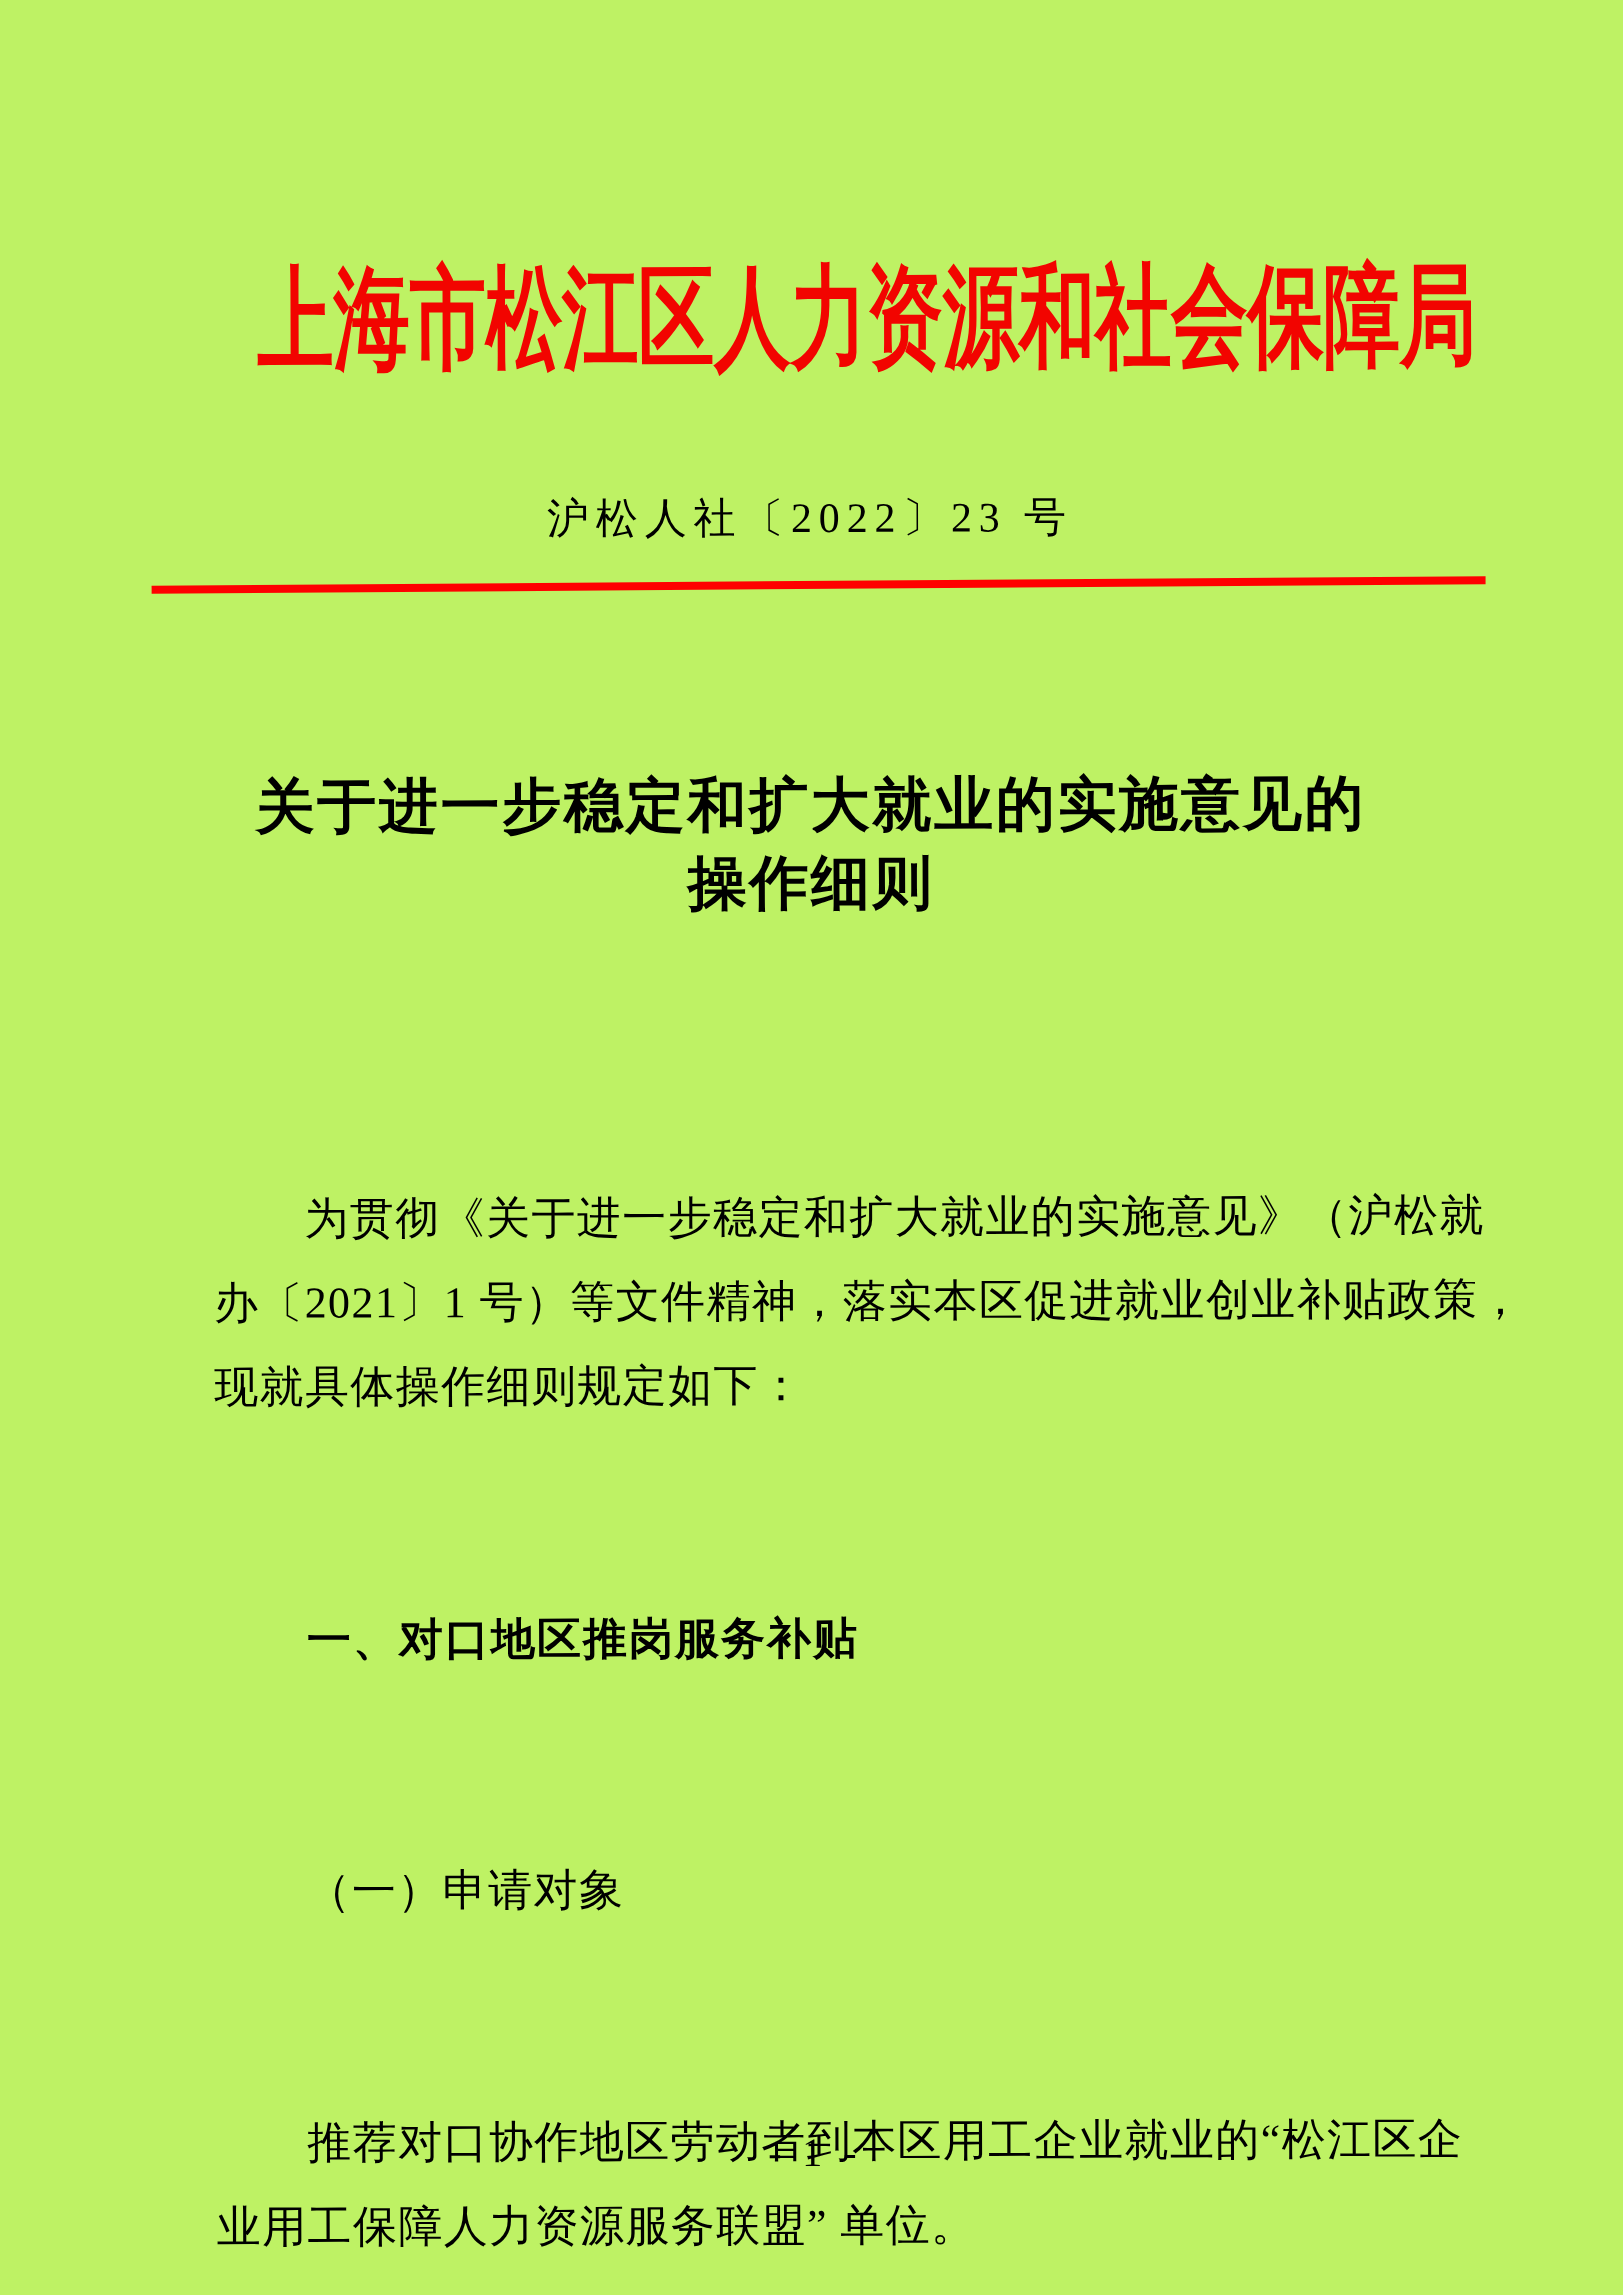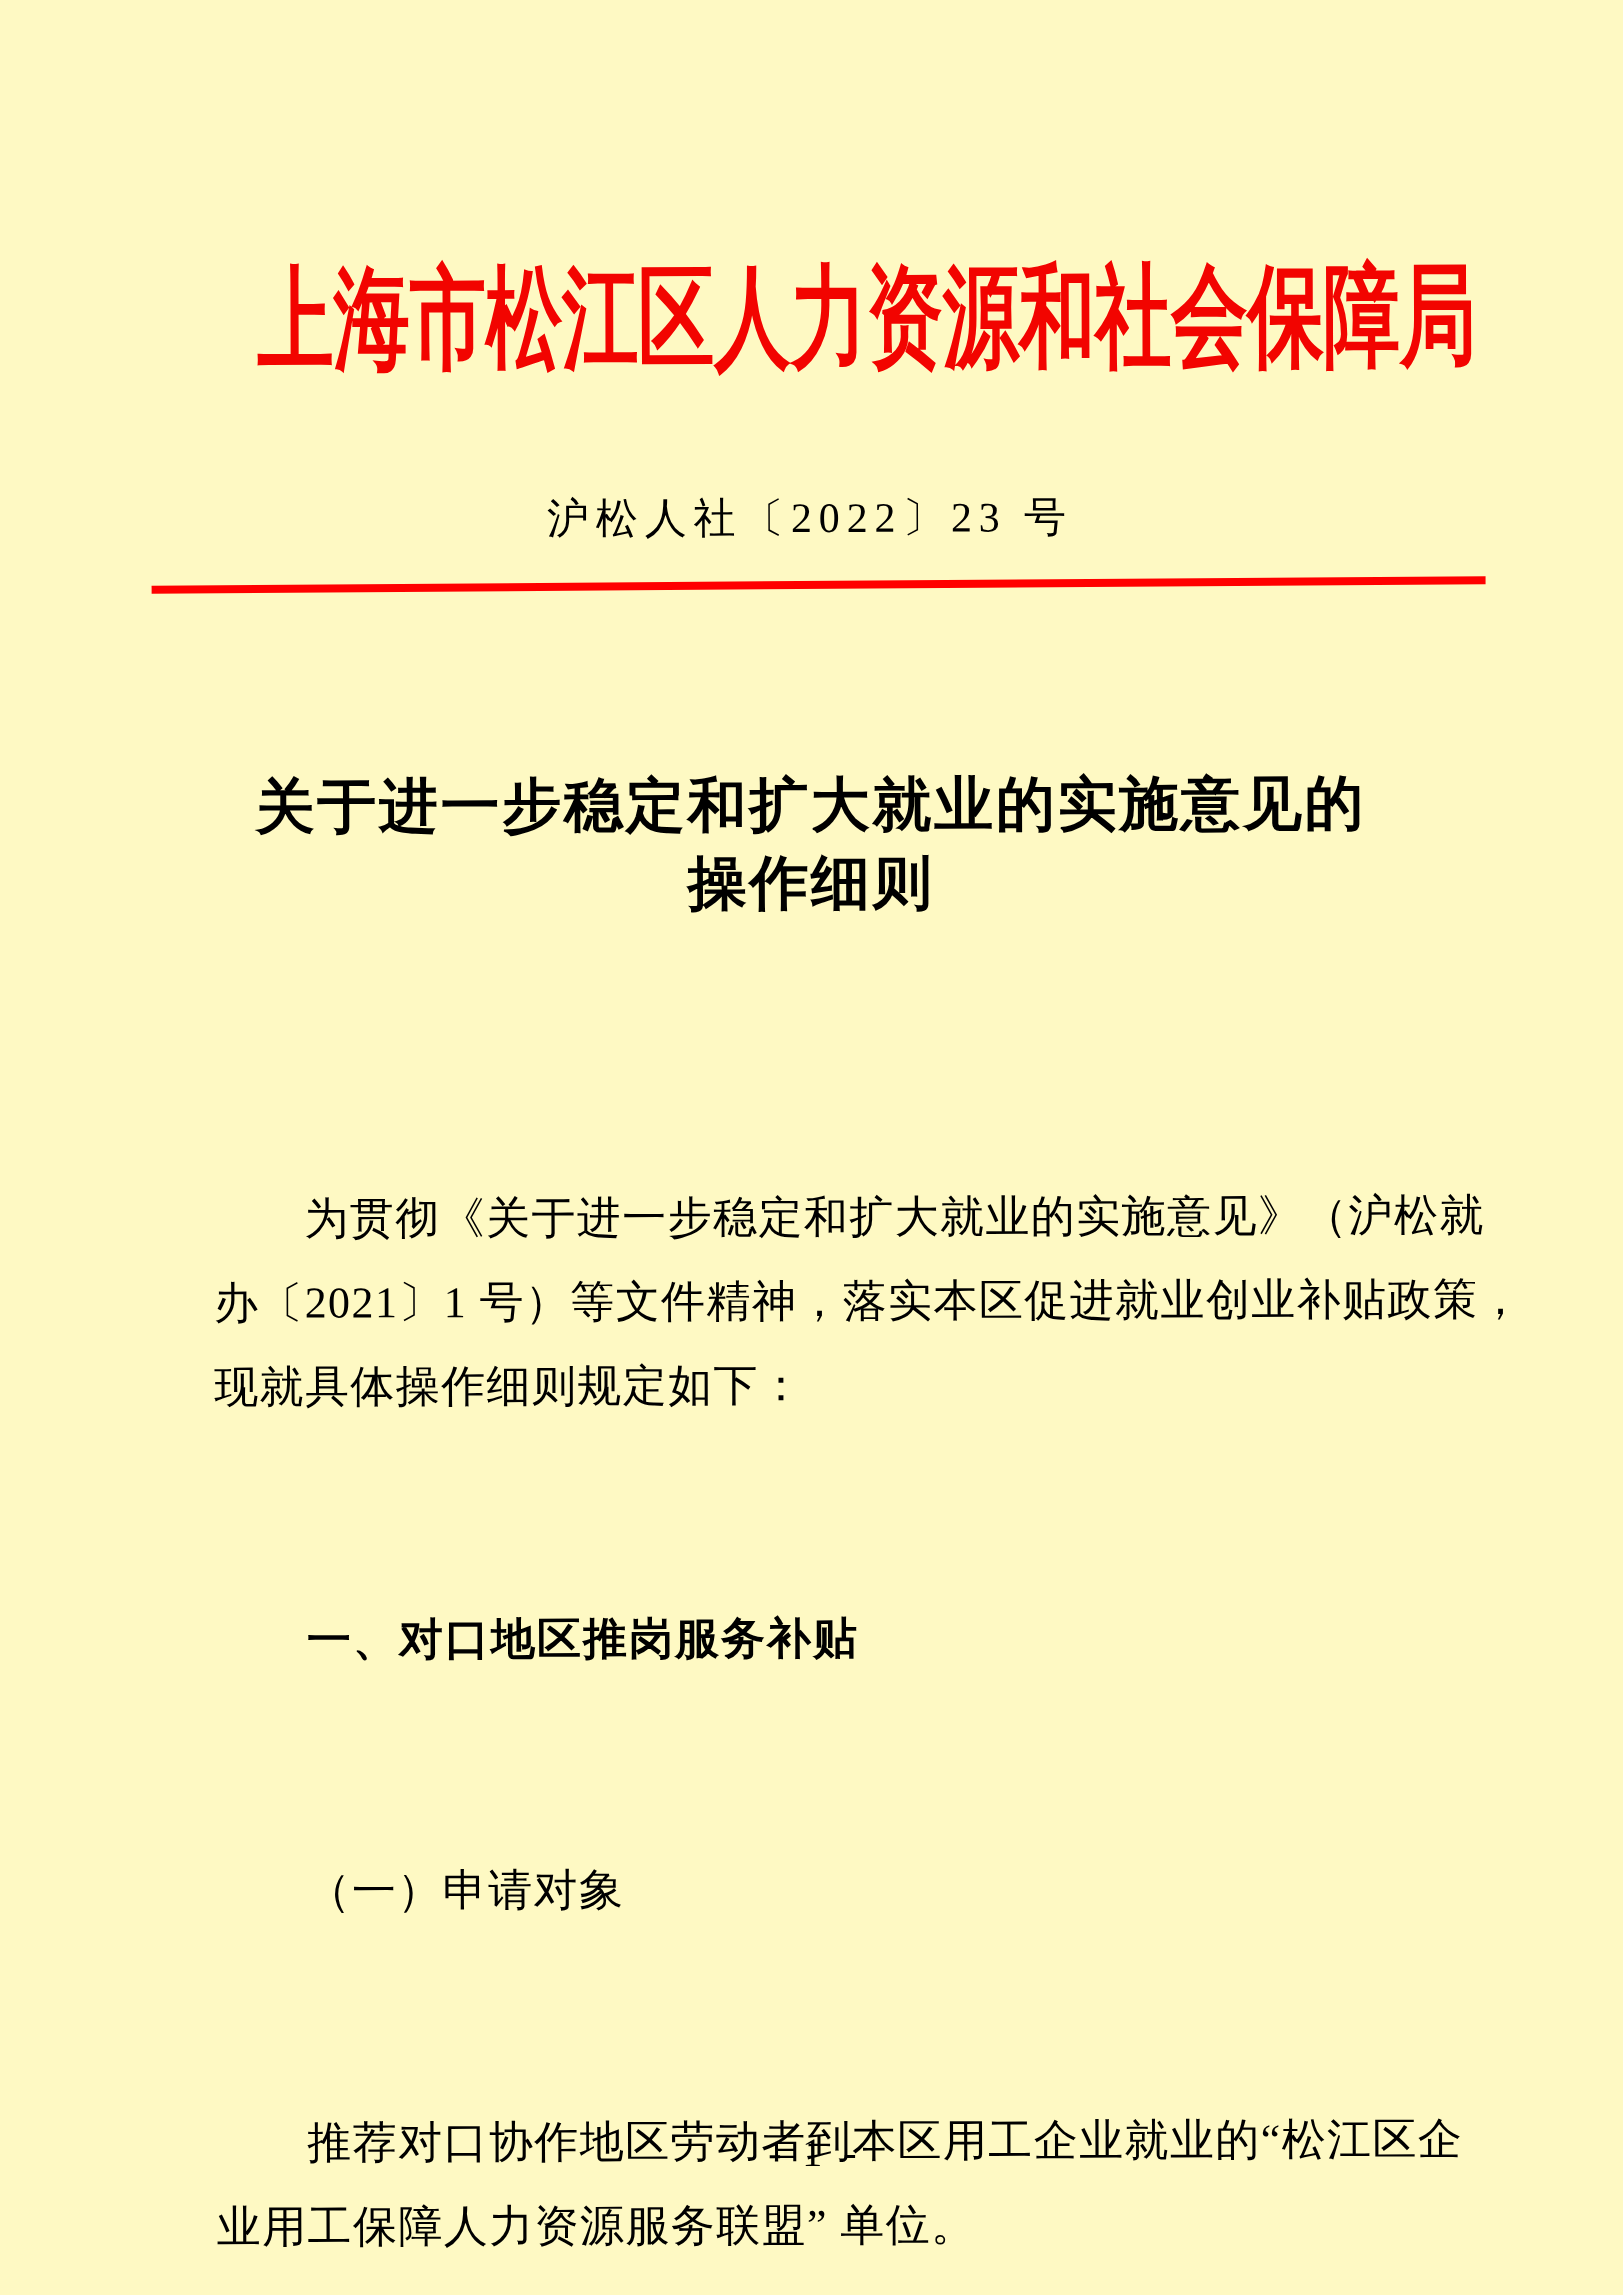--- a/index.html
+++ b/index.html
@@ -4,21 +4,21 @@
 <style>
   html, body {
     margin: 0;
     padding: 0;
     background: #ffffff;
   }
   .page {
     position: relative;
     width: 1623px;
     height: 2295px;
-    background: #fef9c3;
+    background: #bef264;
     overflow: hidden;
     font-family: "Liberation Serif", "DejaVu Serif", serif;
     color: #000000;
   }
   .tilt {
     position: absolute;
     inset: 0;
     transform: rotate(-0.18deg);
     transform-origin: 50% 45%;
   }

